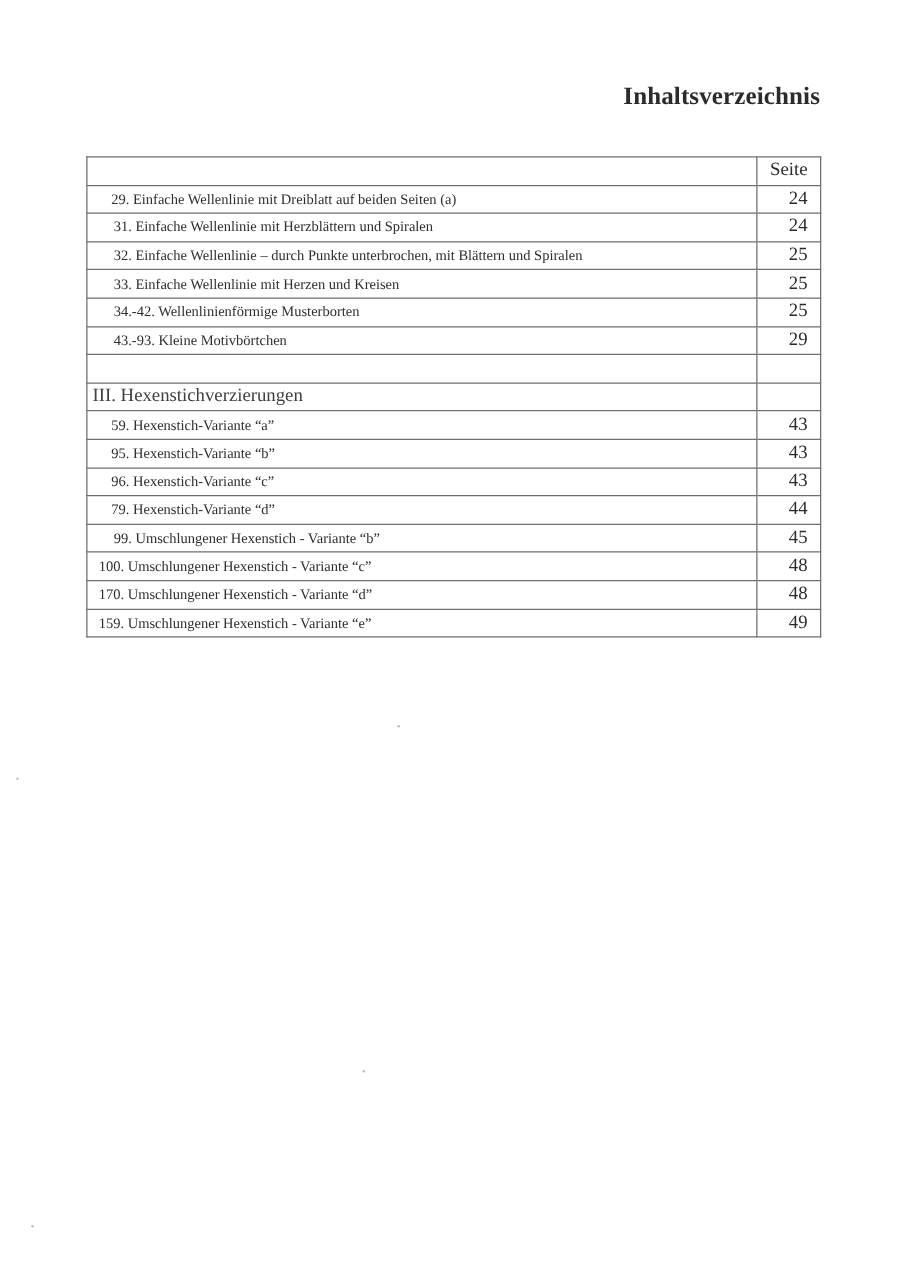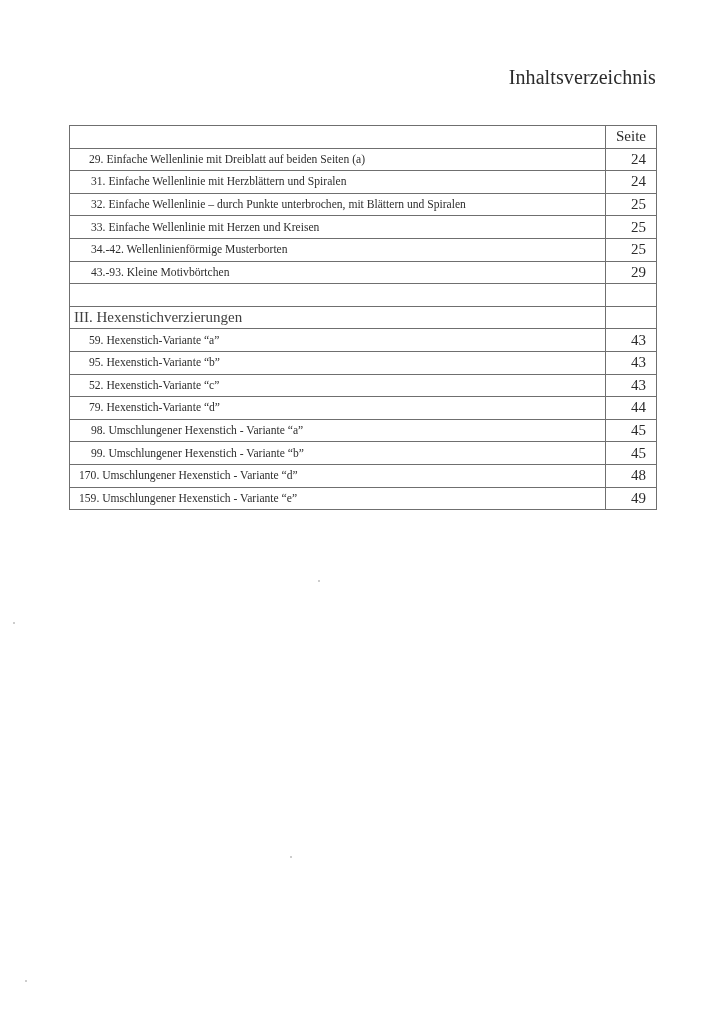--- a/index.html
+++ b/index.html
@@ -15,20 +15,21 @@
       font-family: "Liberation Serif", "DejaVu Serif", serif;
       color: #2a2a2a;
     }
     .page-title {
       position: absolute;
       top: 66px;
       right: 68px;
       font-size: 20px;
       color: #2b2b2b;
       letter-spacing: 0.1px;
+      font-weight: bold;
     }
     .toc-table {
       position: absolute;
       left: 69px;
       top: 113px;
       width: 587px;
       border-collapse: collapse;
       table-layout: fixed;
       margin-top: 12px;
     }
@@ -128,34 +129,34 @@
 
     <tr>
       <td class="entry-title">59. Hexenstich-Variante “a”</td>
       <td class="page-num">43</td>
     </tr>
     <tr>
       <td class="entry-title">95. Hexenstich-Variante “b”</td>
       <td class="page-num">43</td>
     </tr>
     <tr>
-      <td class="entry-title">52. Hexenstich-Variante “c”</td>
+      <td class="entry-title">96. Hexenstich-Variante “c”</td>
       <td class="page-num">43</td>
     </tr>
     <tr>
       <td class="entry-title">79. Hexenstich-Variante “d”</td>
       <td class="page-num">44</td>
     </tr>
     <tr>
-      <td class="entry-title indent-wide">98. Umschlungener Hexenstich  - Variante “a”</td>
+      <td class="entry-title indent-wide">99. Umschlungener Hexenstich  - Variante “b”</td>
       <td class="page-num">45</td>
     </tr>
     <tr>
-      <td class="entry-title indent-wide">99. Umschlungener Hexenstich  - Variante “b”</td>
-      <td class="page-num">45</td>
+      <td class="entry-title indent-narrow">100. Umschlungener Hexenstich  - Variante “c”</td>
+      <td class="page-num">48</td>
     </tr>
     <tr>
       <td class="entry-title indent-narrow">170. Umschlungener Hexenstich  - Variante “d”</td>
       <td class="page-num">48</td>
     </tr>
     <tr>
       <td class="entry-title indent-narrow">159. Umschlungener Hexenstich  - Variante “e”</td>
       <td class="page-num">49</td>
     </tr>
   </tbody>

